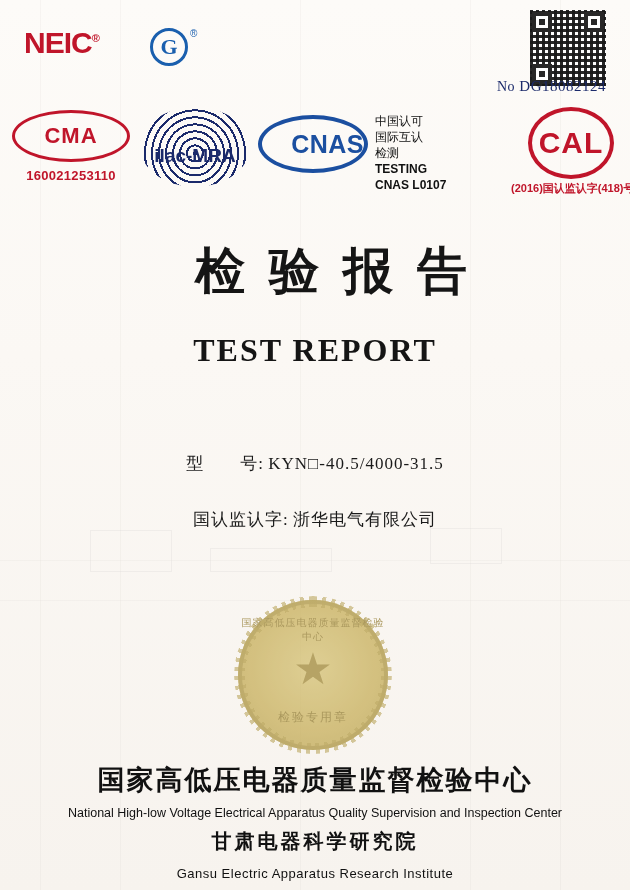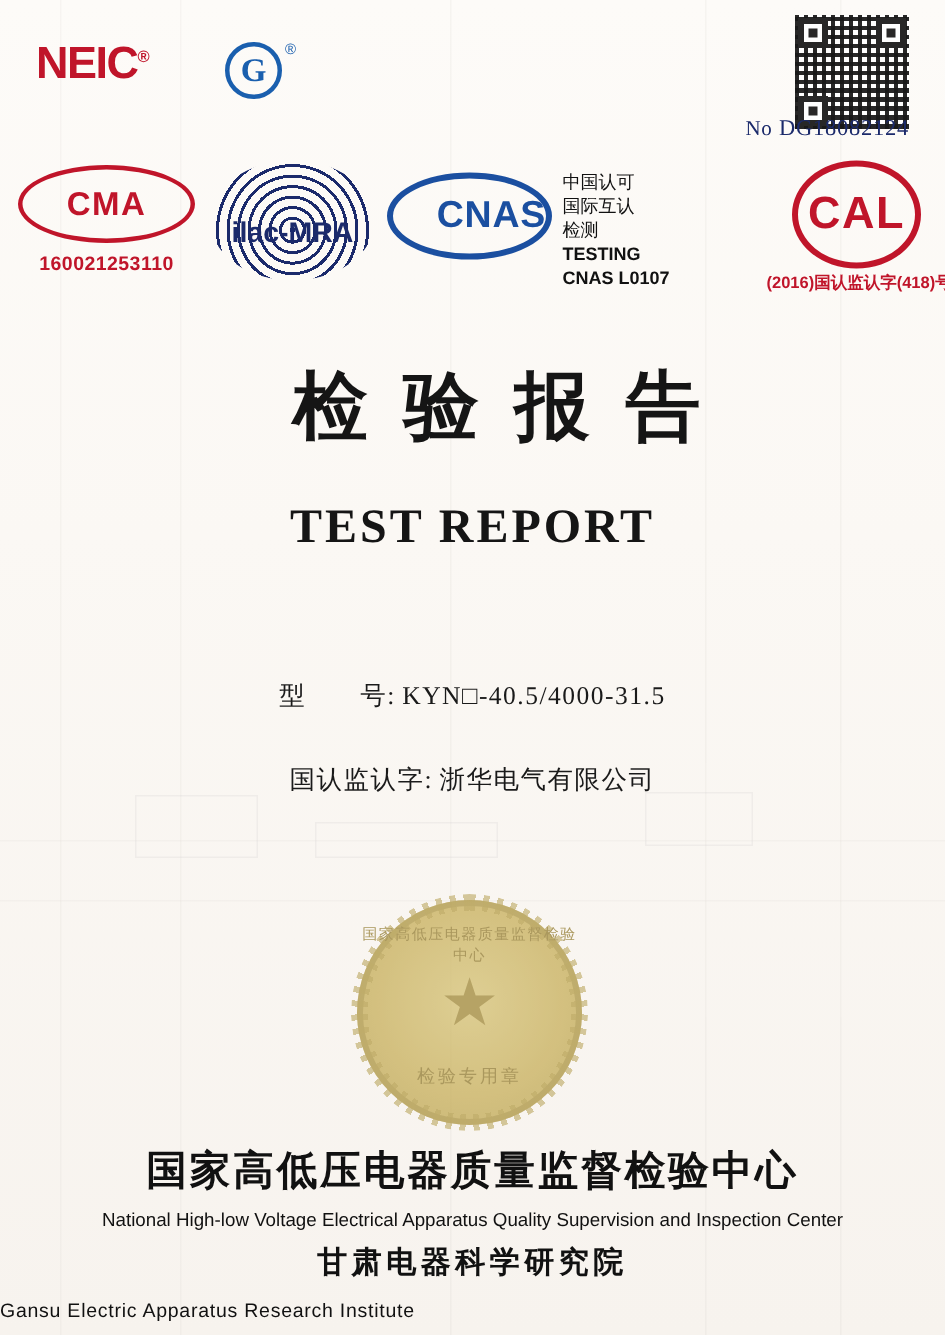--- a/index.html
+++ b/index.html
@@ -392,21 +392,21 @@
     font-family: "Liberation Serif", serif;
     font-weight: bold;
     font-size: 20px;
     letter-spacing: 3px;
     color: #111;
   }
   .inst-en {
     position: absolute;
     left: 0; right: 0;
     top: 866px;
-    text-align: left;
+    text-align: center;
     font-family: "Liberation Sans", sans-serif;
     font-size: 13px;
     letter-spacing: .5px;
     color: #111;
   }
 </style>
 </head>
 <body>
 
 <div class="page">

